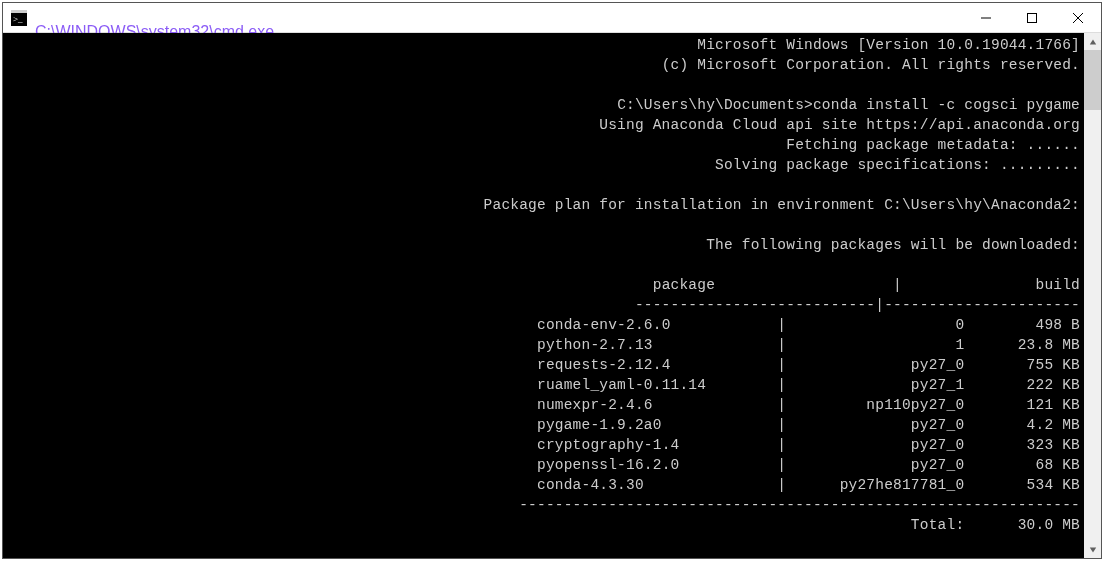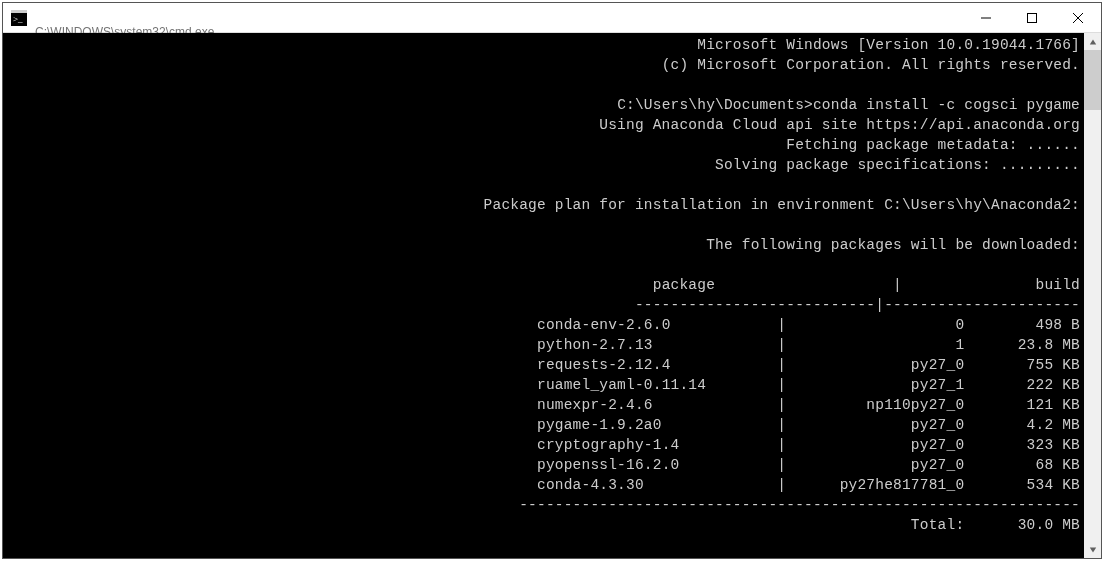--- a/index.html
+++ b/index.html
@@ -27,22 +27,22 @@
     border-bottom: 1px solid #ddd;
   }
   .app-icon {
     width: 16px;
     height: 16px;
     margin: 0 8px;
     flex-shrink: 0;
   }
   .titlebar-title {
     flex: 1;
-    font-size: 12px;
-    color: #737373;
+    font-size: 16px;
+    color: #8b5cf6;
     white-space: nowrap;
     overflow: hidden;
     margin-top: 28px;
   }
   .win-btn {
     width: 46px;
     height: 30px;
     display: flex;
     align-items: center;
     justify-content: center;

